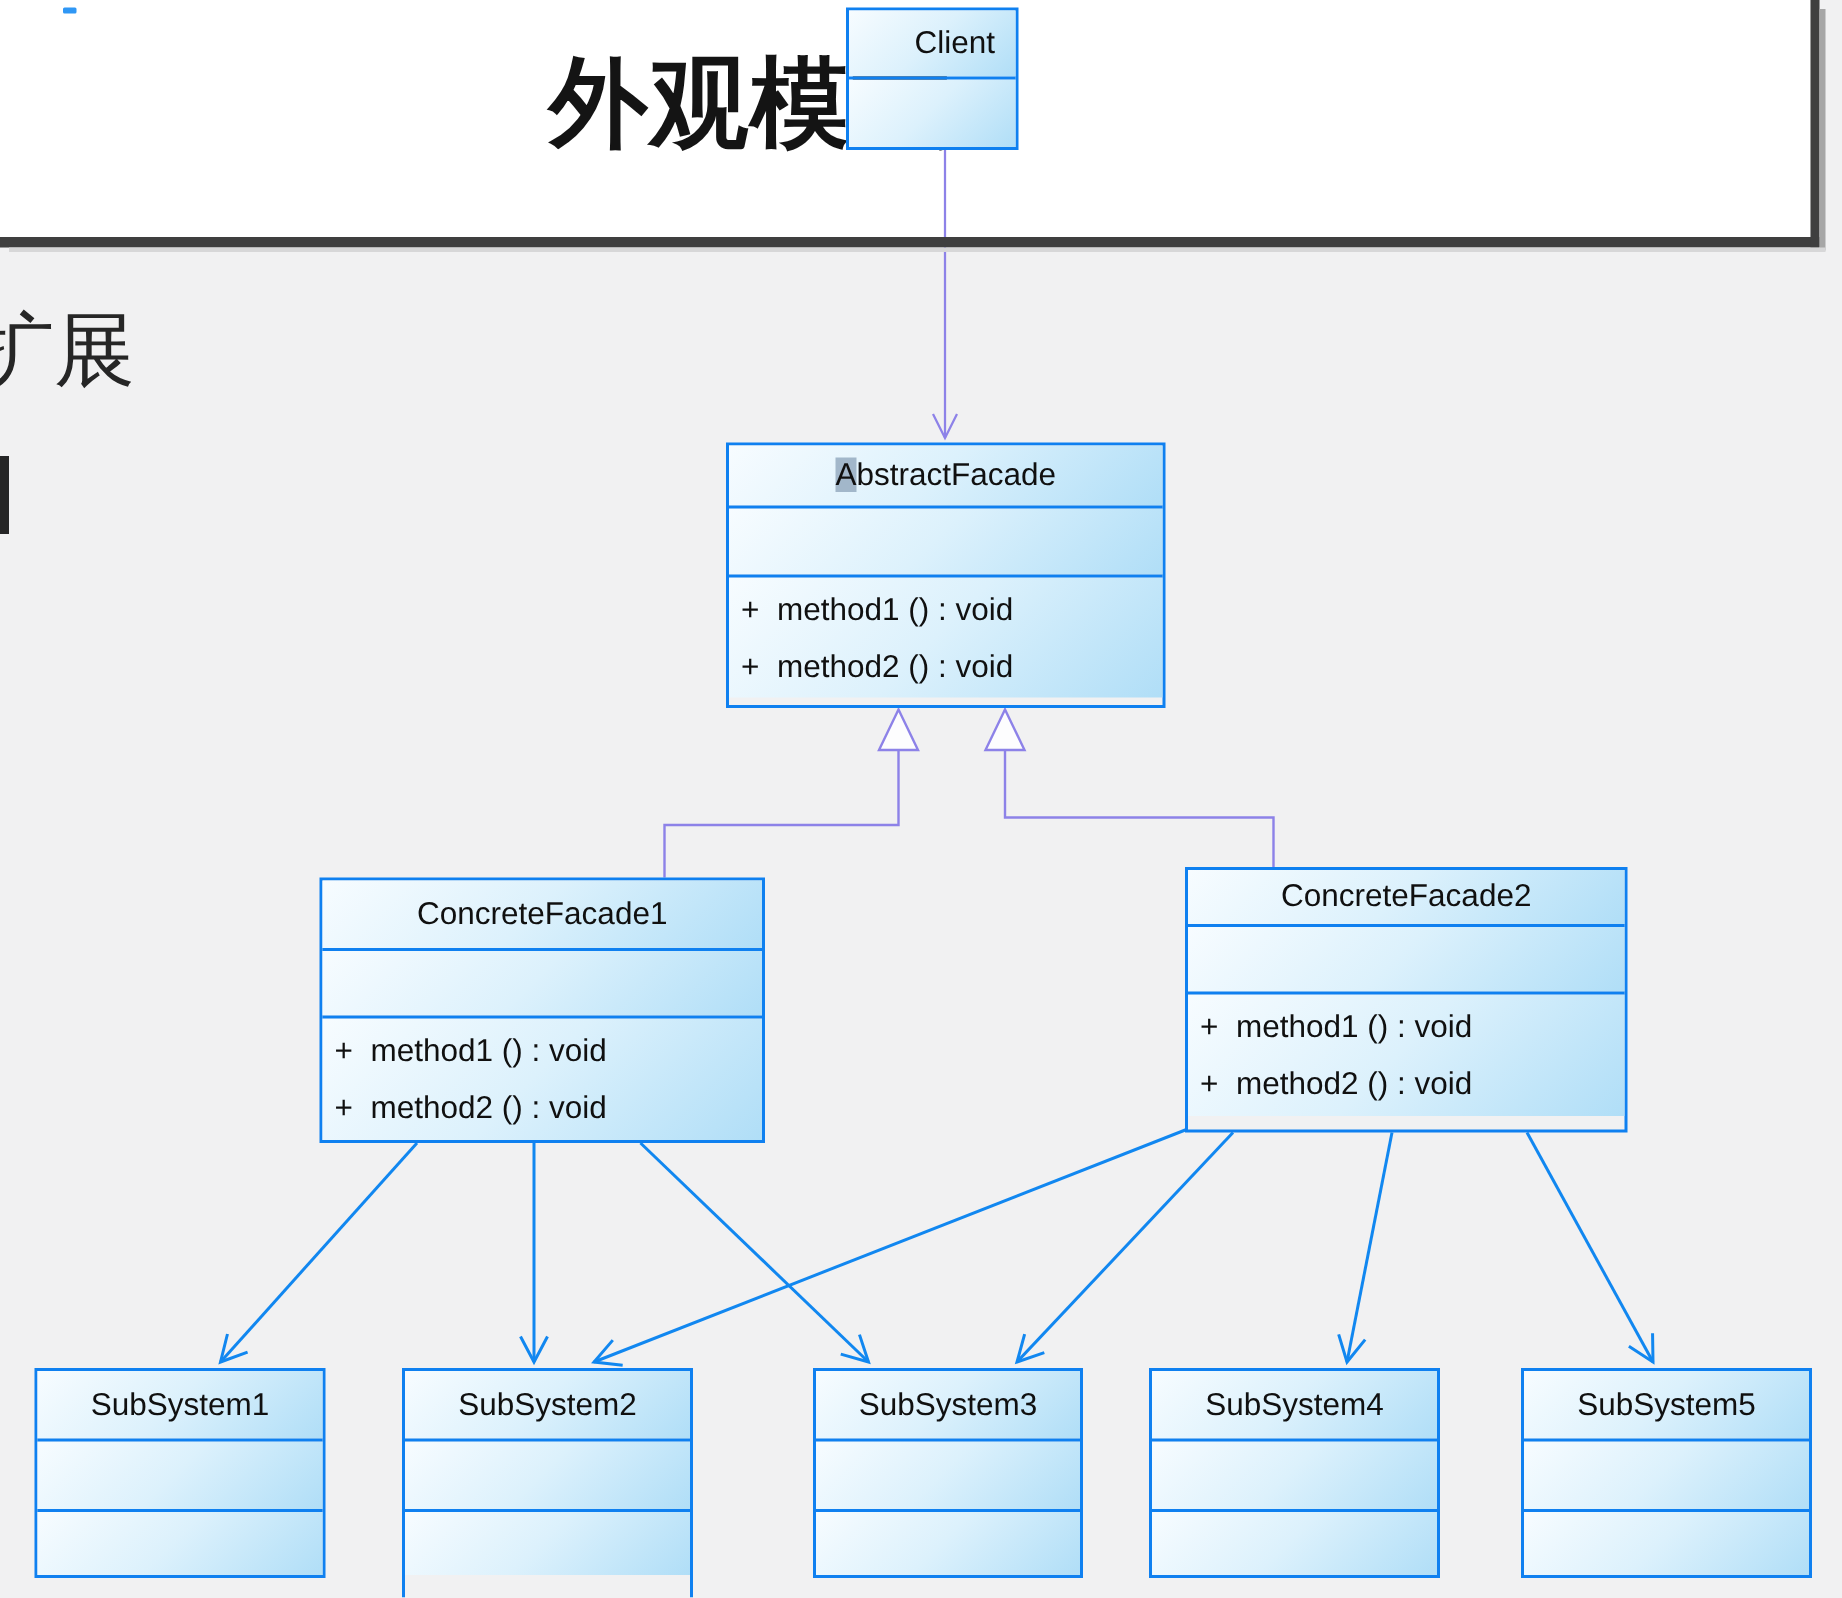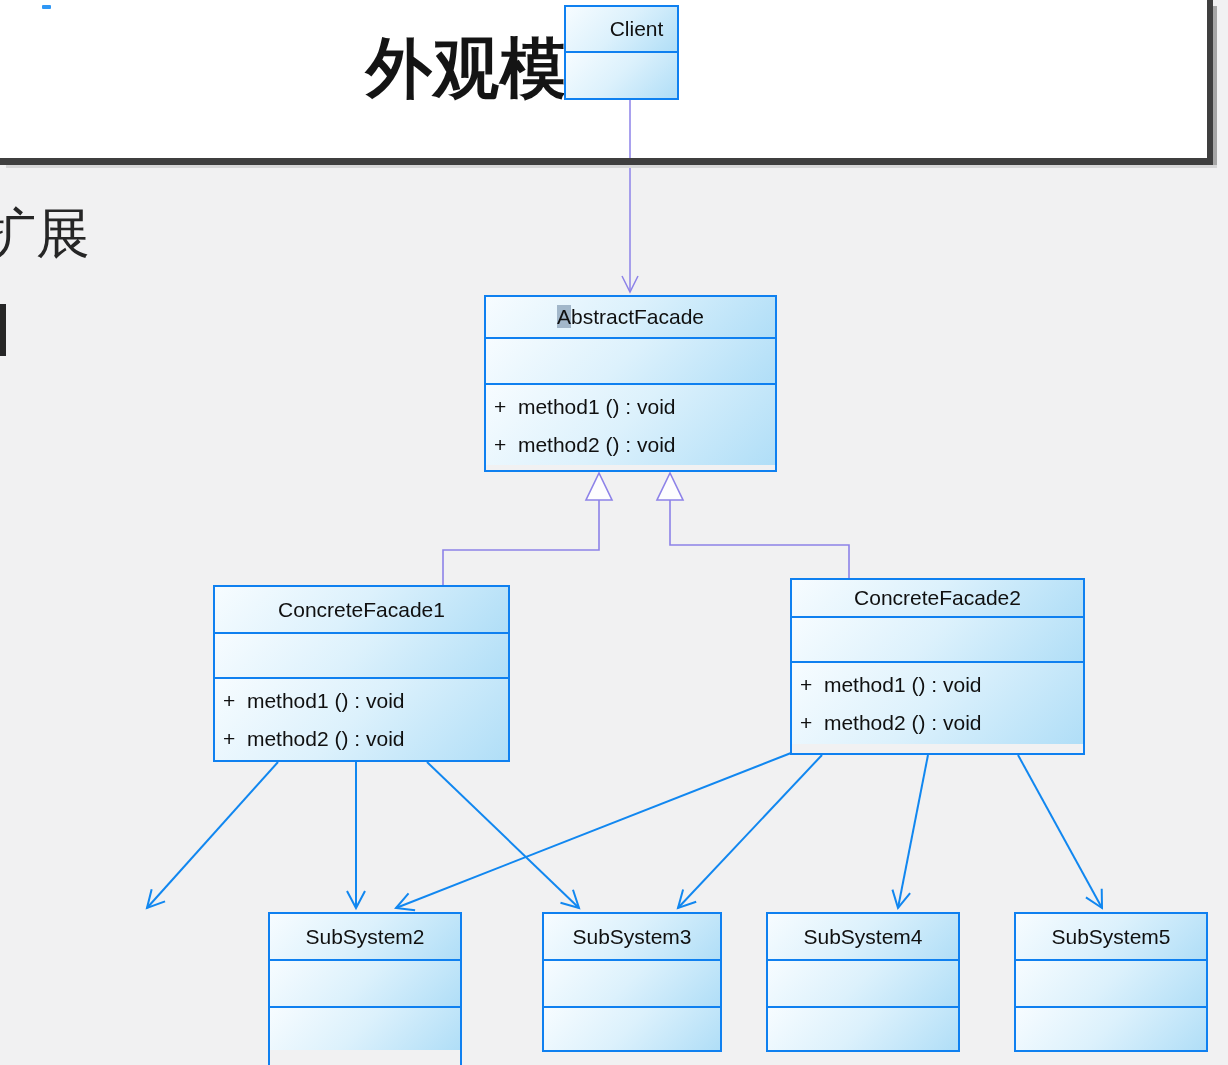--- a/index.html
+++ b/index.html
@@ -116,20 +116,27 @@
     <div class="comp title" style="height:36px;">
       <span>ConcreteFacade2</span>
     </div>
     <div class="comp" style="height:45px;"></div>
     <div class="comp methods" style="height:83px;">
       <div class="method">+  method1 () : void</div>
       <div class="method">+  method2 () : void</div>
     </div>
   </div>
 
+  <div class="uml-box" style="left:23px;top:912px;width:194px;height:140px;">
+    <div class="comp title" style="height:45px;">
+      <span>SubSystem1</span>
+    </div>
+    <div class="comp" style="height:47px;"></div>
+    <div class="comp" style="height:44px;"></div>
+  </div>
 
   <div class="uml-box" style="left:268px;top:912px;width:194px;height:164px;">
     <div class="comp title" style="height:45px;">
       <span>SubSystem2</span>
     </div>
     <div class="comp" style="height:47px;"></div>
     <div class="comp" style="height:44px;"></div>
   </div>
 
   <div class="uml-box" style="left:517px;top:912px;width:180px;height:140px;margin-left:25px;">

